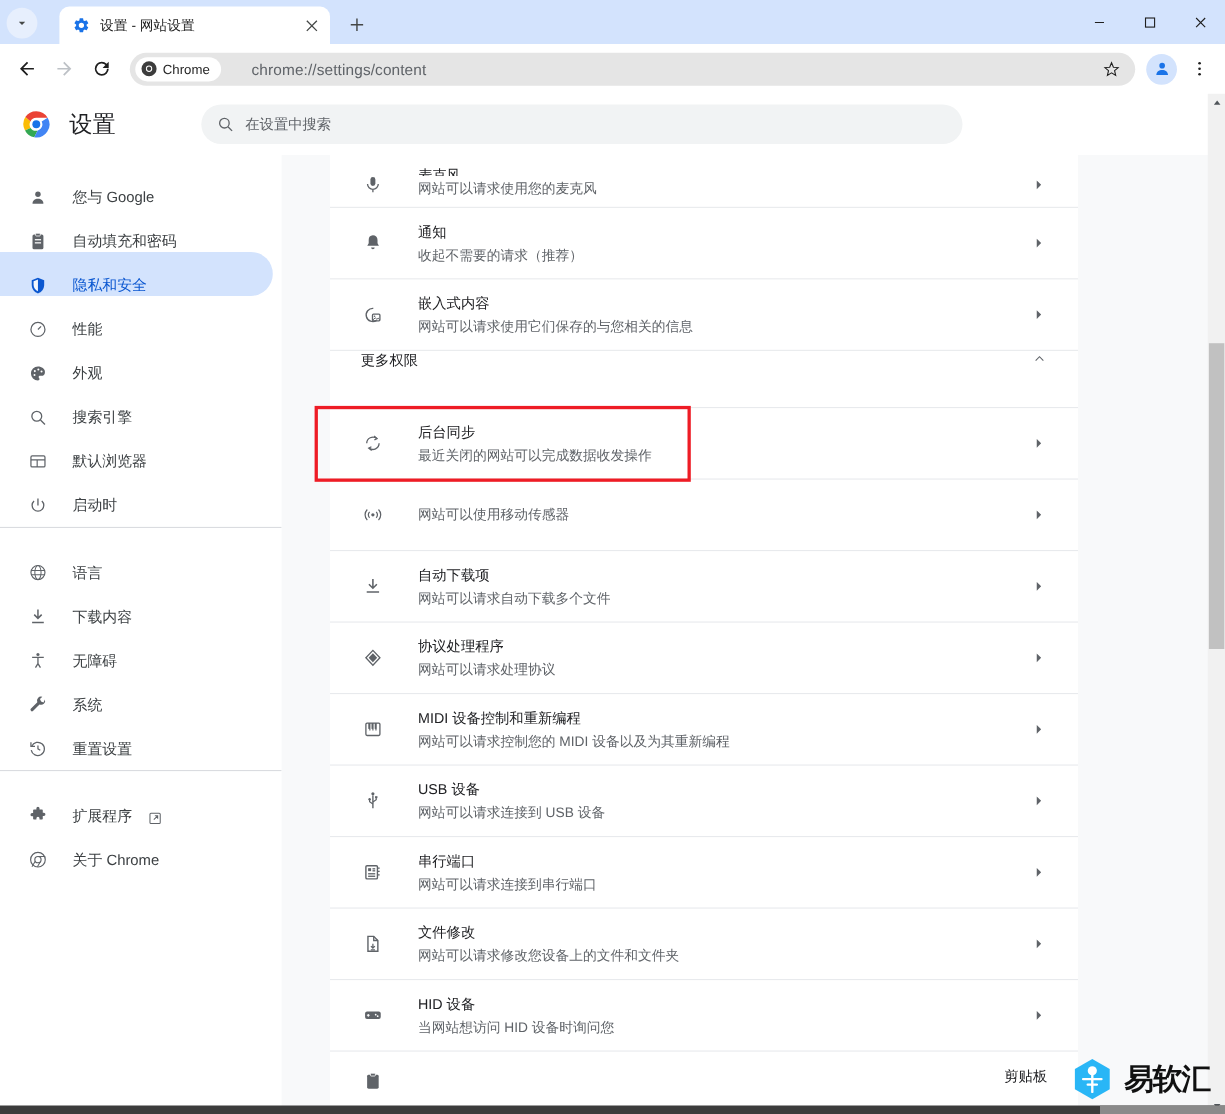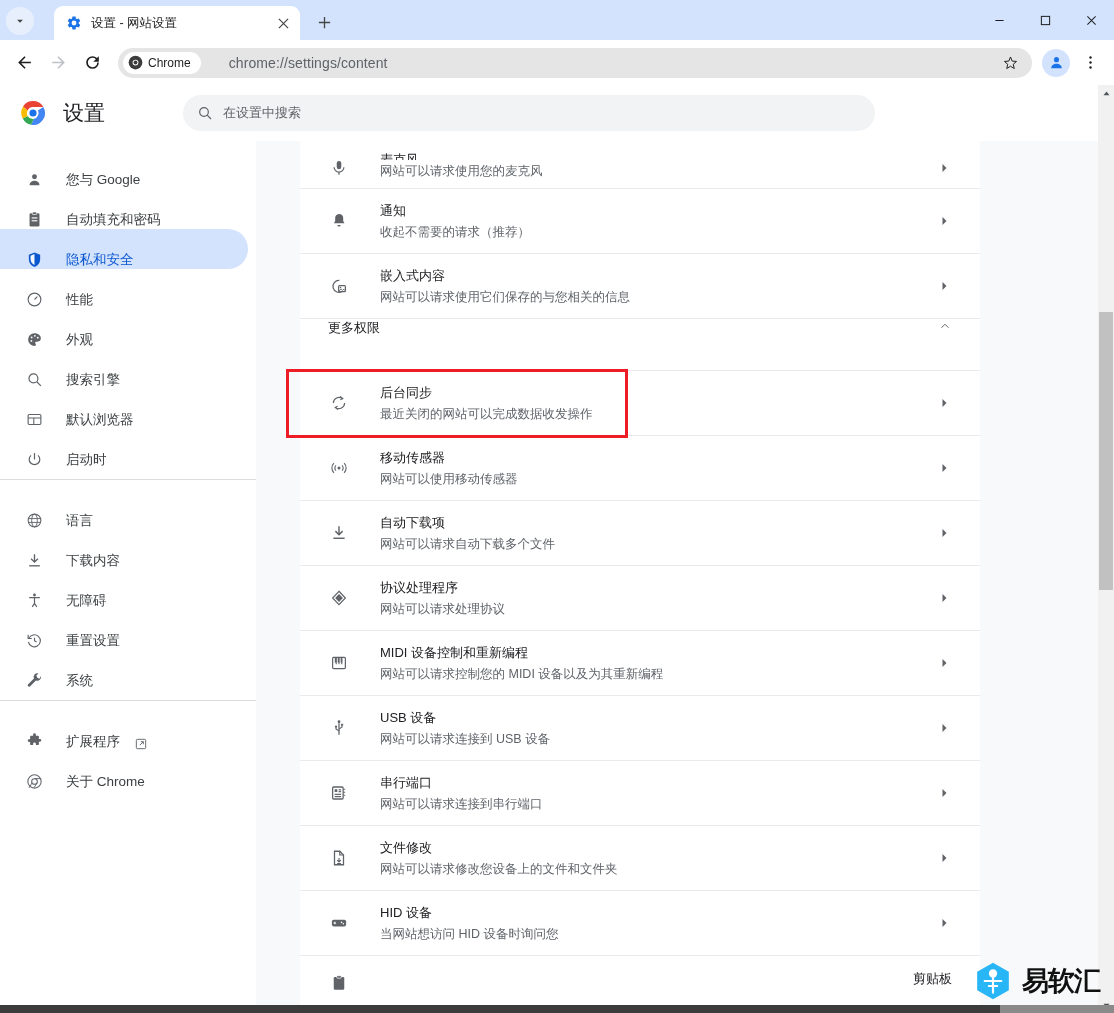--- a/index.html
+++ b/index.html
@@ -404,34 +404,34 @@
             <svg width="17" height="17" viewBox="0 0 24 24">
                 <circle cx="12" cy="4.2" r="2" fill="#5f6368"></circle>
                 <path d="M4.5 8h15M12 8v8M12 16l-3.2 5M12 16l3.2 5" stroke="#5f6368" stroke-width="1.7" fill="none"></path>
               </svg>
           </span>
           <span class="ni-label">无障碍</span>
         </div>
         <div class="nav-item">
           <span class="ni-icon">
             <svg width="17" height="17" viewBox="0 0 24 24">
+                <path d="M21 5.5a5.2 5.2 0 01-7 6.4L5.6 20.3a2 2 0 01-2.8-2.8l8.4-8.4A5.2 5.2 0 0117.6 2l-3 3 1.4 3.1 3.1 1.4z" fill="#5f6368"></path>
+              </svg>
+          </span>
+          <span class="ni-label">系统</span>
+        </div>
+        <div class="nav-item">
+          <span class="ni-icon">
+            <svg width="17" height="17" viewBox="0 0 24 24">
                 <path d="M4 9a8.5 8.5 0 11-.6 5" fill="none" stroke="#5f6368" stroke-width="1.6"></path>
                 <path d="M3 4v5.2h5.2" fill="none" stroke="#5f6368" stroke-width="1.6"></path>
                 <path d="M12 8v4.4l3 1.8" fill="none" stroke="#5f6368" stroke-width="1.6"></path>
               </svg>
           </span>
           <span class="ni-label">重置设置</span>
-        </div>
-        <div class="nav-item">
-          <span class="ni-icon">
-            <svg width="17" height="17" viewBox="0 0 24 24">
-                <path d="M21 5.5a5.2 5.2 0 01-7 6.4L5.6 20.3a2 2 0 01-2.8-2.8l8.4-8.4A5.2 5.2 0 0117.6 2l-3 3 1.4 3.1 3.1 1.4z" fill="#5f6368"></path>
-              </svg>
-          </span>
-          <span class="ni-label">系统</span>
         </div>
 
         <div class="nav-sep"></div>
 
         <div class="nav-item">
           <span class="ni-icon">
             <svg width="17" height="17" viewBox="0 0 24 24">
                 <path d="M10 2.5a2 2 0 014 0V4h3.2a1 1 0 011 1v3.3h1.4a2 2 0 010 4H18.2V16a1 1 0 01-1 1H14v-1.5a2 2 0 00-4 0V17H6.8a1 1 0 01-1-1v-3.3H4.4a2 2 0 010-4h1.4V5a1 1 0 011-1H10z" fill="#5f6368"></path>
               </svg>
           </span>
@@ -545,21 +545,20 @@
 
           <div class="perm-row">
             <span class="perm-icon">
               <svg width="18" height="18" viewBox="0 0 24 24">
                   <circle cx="12" cy="12" r="2" fill="#5f6368"></circle>
                   <path d="M8 8.4a5 5 0 000 7.2M16 8.4a5 5 0 010 7.2" fill="none" stroke="#5f6368" stroke-width="1.5"></path>
                   <path d="M5.2 5.6a9 9 0 000 12.8M18.8 5.6a9 9 0 010 12.8" fill="none" stroke="#5f6368" stroke-width="1.5"></path>
                 </svg>
             </span>
             <span class="perm-text">
-              <span class="perm-title">移动传感器</span>
               <span class="perm-sub">网站可以使用移动传感器</span>
             </span>
             <span class="perm-arrow">
               <svg width="12" height="12" viewBox="0 0 24 24">
                   <path d="M9 4l8 8-8 8z" fill="#5f6368"></path>
                 </svg>
             </span>
           </div>
 
           <div class="perm-row">

